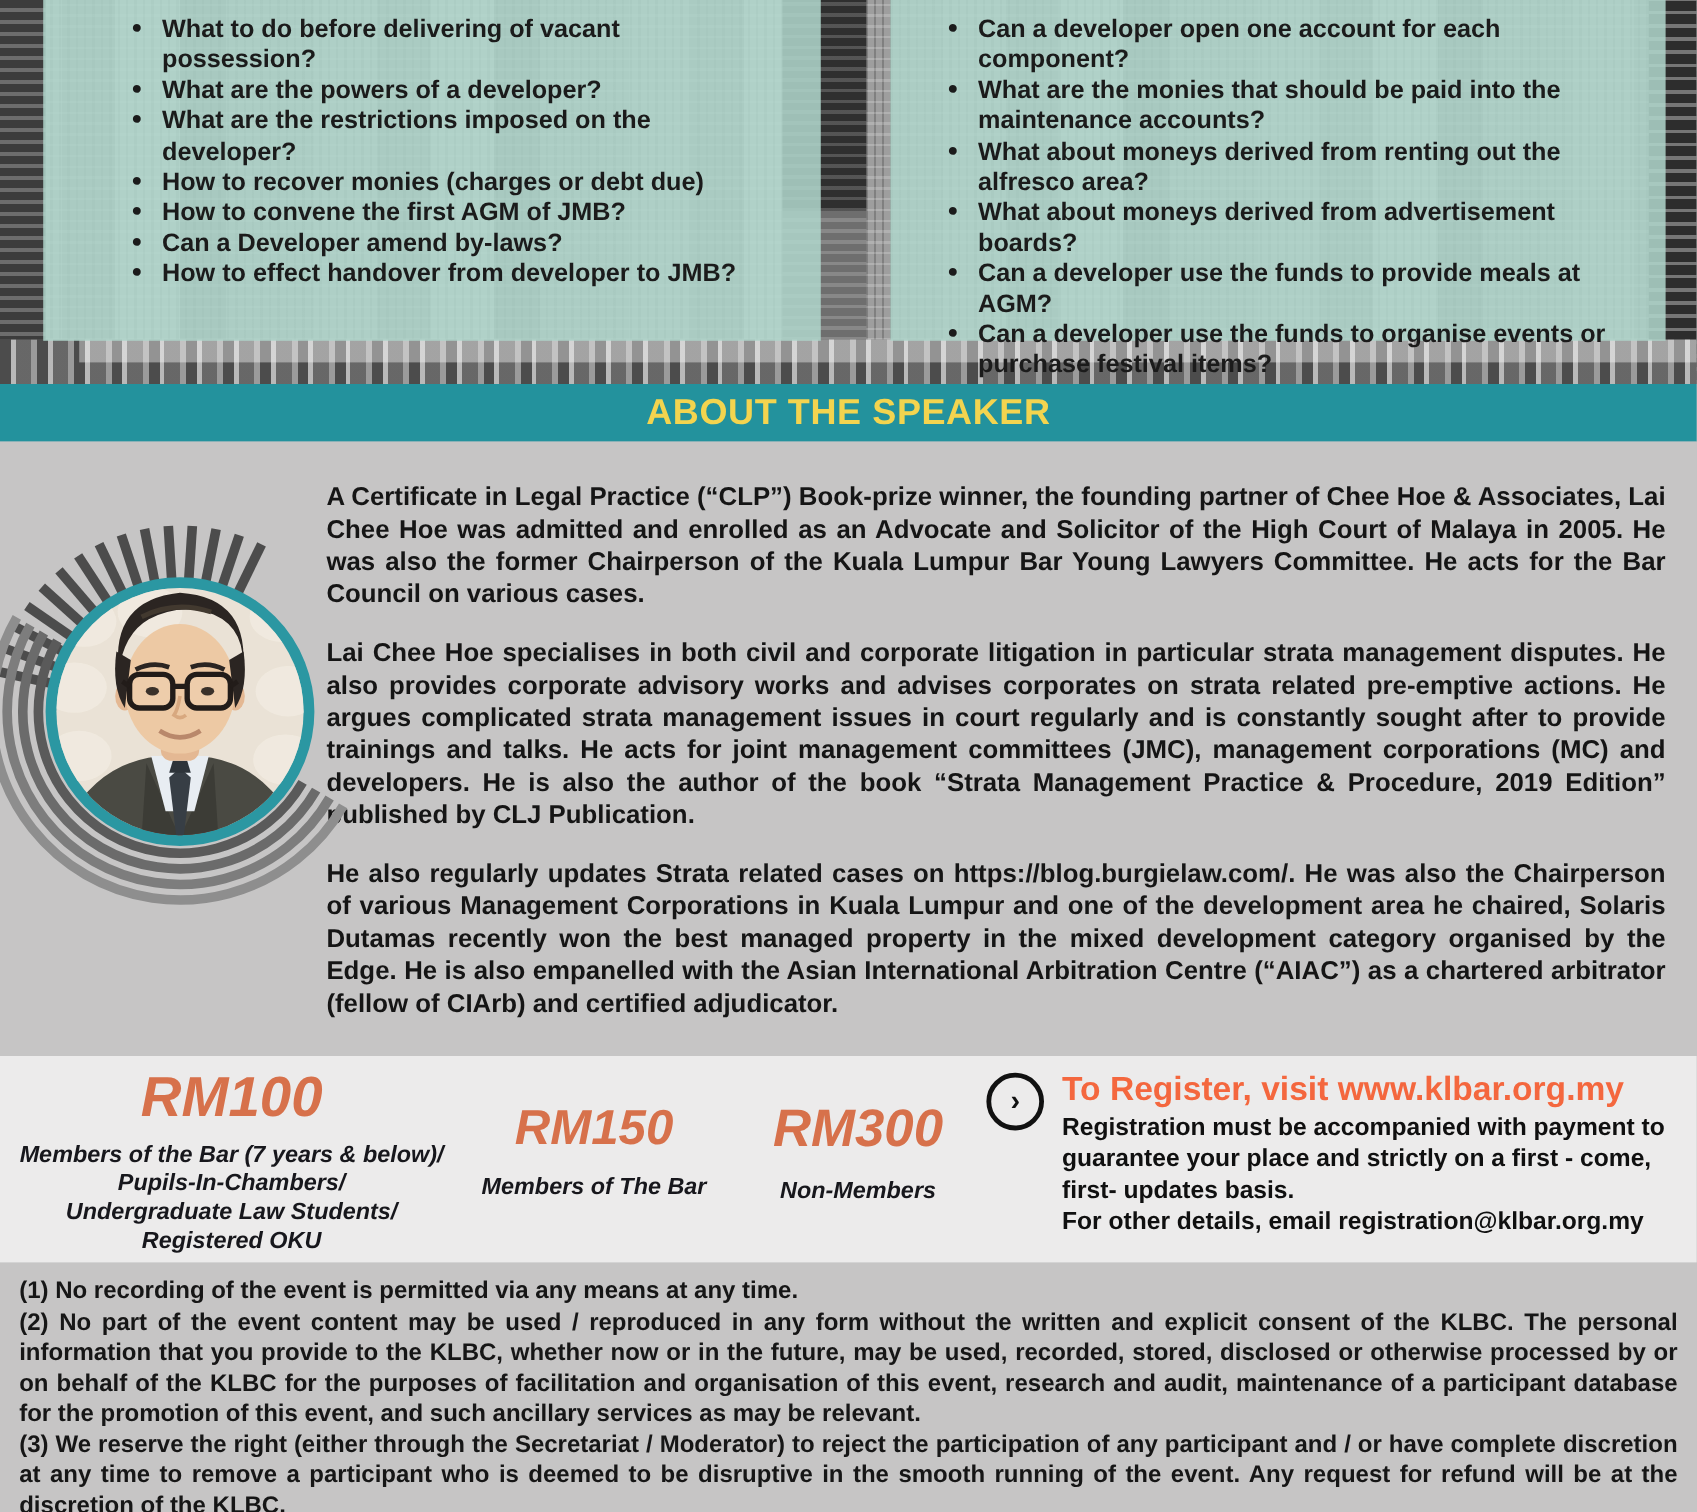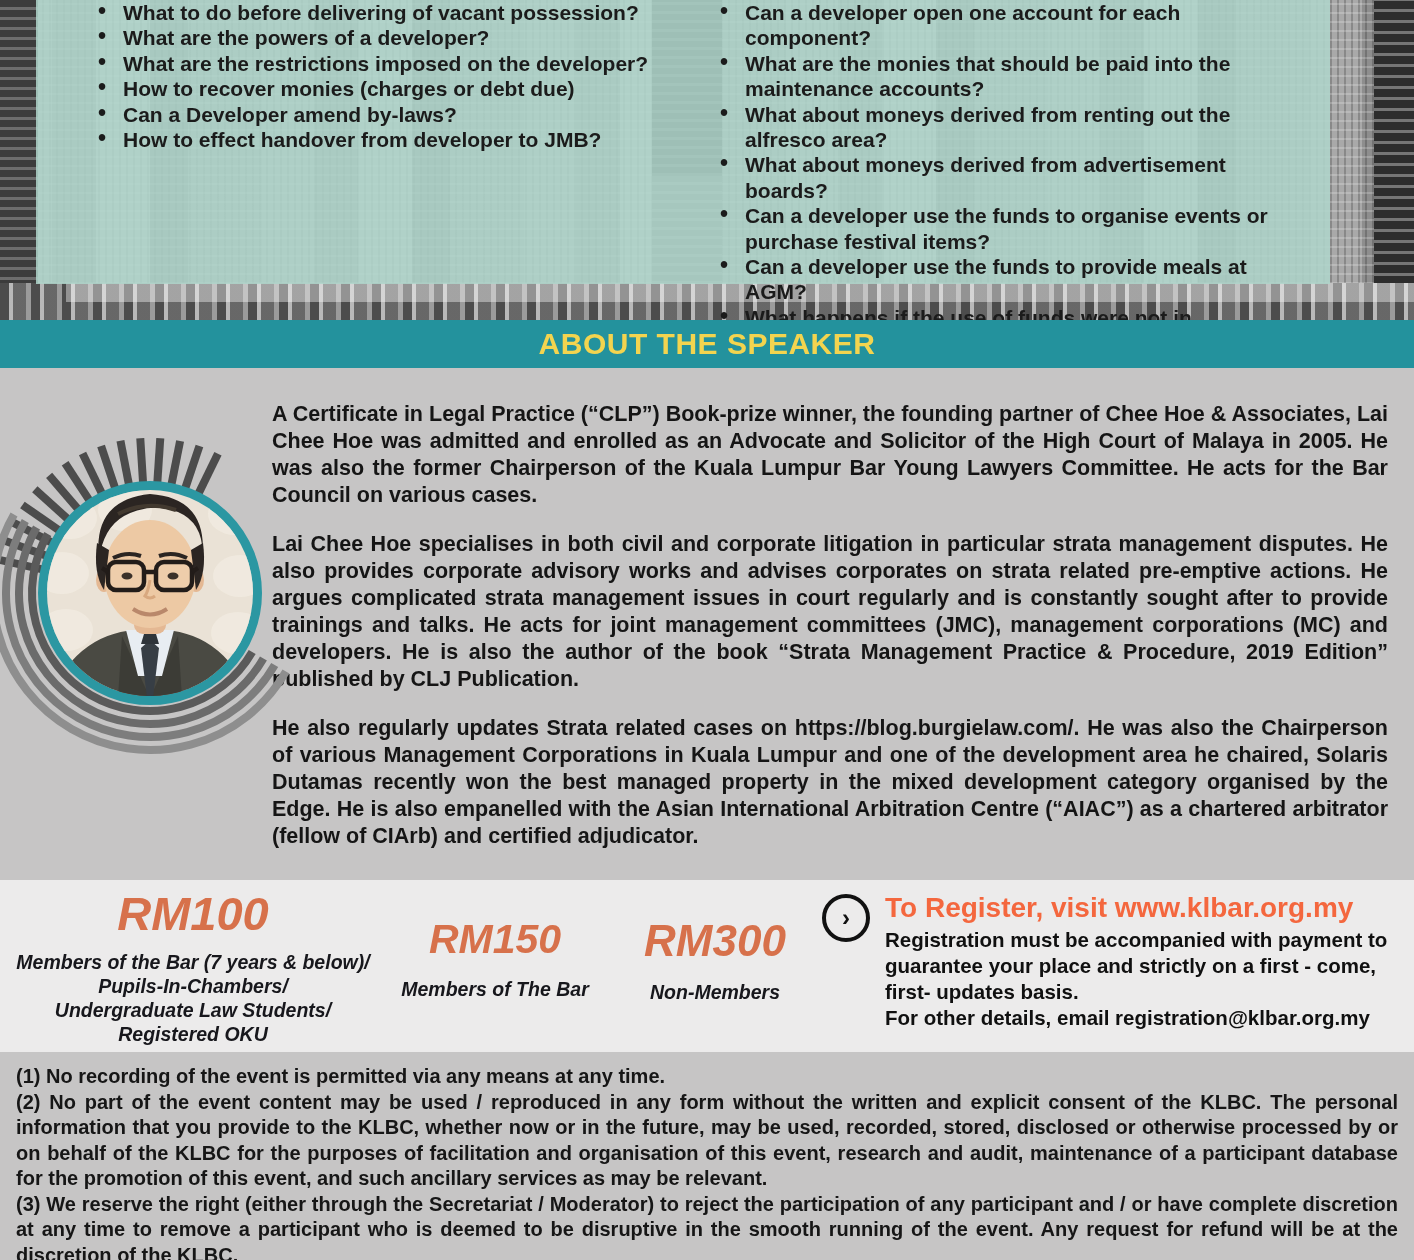--- a/index.html
+++ b/index.html
@@ -23,22 +23,22 @@
       linear-gradient(180deg,#2f2f2f 0 55%,#6e6e6e 55% 100%);}
   .tower-right{left:1374px;width:40px;background:
       repeating-linear-gradient(0deg, rgba(255,255,255,.35) 0 3px, rgba(0,0,0,0) 3px 11px),#2d2d2d;}
   .bottom-strip{position:absolute;left:0;right:0;top:283px;height:37px;
     background:
       repeating-linear-gradient(90deg, rgba(0,0,0,.45) 0 9px, rgba(255,255,255,.40) 9px 13px, rgba(0,0,0,.25) 13px 26px, rgba(255,255,255,.15) 26px 31px),
       #8a8a8a;}
   .white-band{position:absolute;left:66px;right:0;top:283px;height:19px;background:rgba(255,255,255,.40);}
   .mint-panel{position:absolute;top:0;height:284px;background:rgba(175,213,202,.87);}
   .mint-left{left:36px;width:648px;}
-  .mint-right{left:684px;width:646px;}
-  .q-list{list-style:none;margin:0;padding:0 24px 0 60px;}
+  .mint-right{left:742px;width:646px;}
+  .q-list{list-style:none;margin:12px;padding:0 24px 0 60px;}
   .mint-right .q-list{padding-left:34px;}
   .q-list li{position:relative;padding-left:27px;font-weight:bold;font-size:21px;line-height:25.4px;color:#1b1b1b;}
   .q-list li::before{content:"•";position:absolute;left:2px;top:-1px;font-size:23px;}
   
   .about-band{width:1414px;height:48px;background:#23929d;display:flex;align-items:center;justify-content:center;}
   .about-band .title{color:#f3d44f;font-size:30px;font-weight:bold;letter-spacing:.5px;}
   
   .bio-section{position:relative;width:1414px;height:512px;background:#c6c5c5;}
   .deco-wrap{position:absolute;left:0;top:0;width:330px;height:470px;}
   .bio-text{margin:0 26px 0 272px;padding-top:33px;}
@@ -76,33 +76,34 @@
   <div class="tower tower-right"></div>
   <div class="bottom-strip"></div>
   <div class="white-band"></div>
 
   <div class="mint-panel mint-left">
     <ul class="q-list">
       <li>What to do before delivering of vacant possession?</li>
       <li>What are the powers of a developer?</li>
       <li>What are the restrictions imposed on the developer?</li>
       <li>How to recover monies (charges or debt due)</li>
+      <li>How to convene the first AGM of JMB?</li>
       <li>Can a Developer amend by-laws?</li>
       <li>How to effect handover from developer to JMB?</li>
     </ul>
   </div>
 
   <div class="mint-panel mint-right">
     <ul class="q-list">
       <li>Can a developer open one account for each component?</li>
       <li>What are the monies that should be paid into the maintenance accounts?</li>
       <li>What about moneys derived from renting out the alfresco area?</li>
       <li>What about moneys derived from advertisement boards?</li>
+      <li>Can a developer use the funds to provide meals at AGM?</li>
       <li>Can a developer use the funds to organise events or purchase festival items?</li>
-      <li>Can a developer use the funds to provide meals at AGM?</li>
       <li>What happens if the use of funds were not in accordance to the law?</li>
     </ul>
   </div>
 </div>
 
 <div class="about-band">
   <span class="title">ABOUT THE SPEAKER</span>
 </div>
 
 <div class="bio-section">

